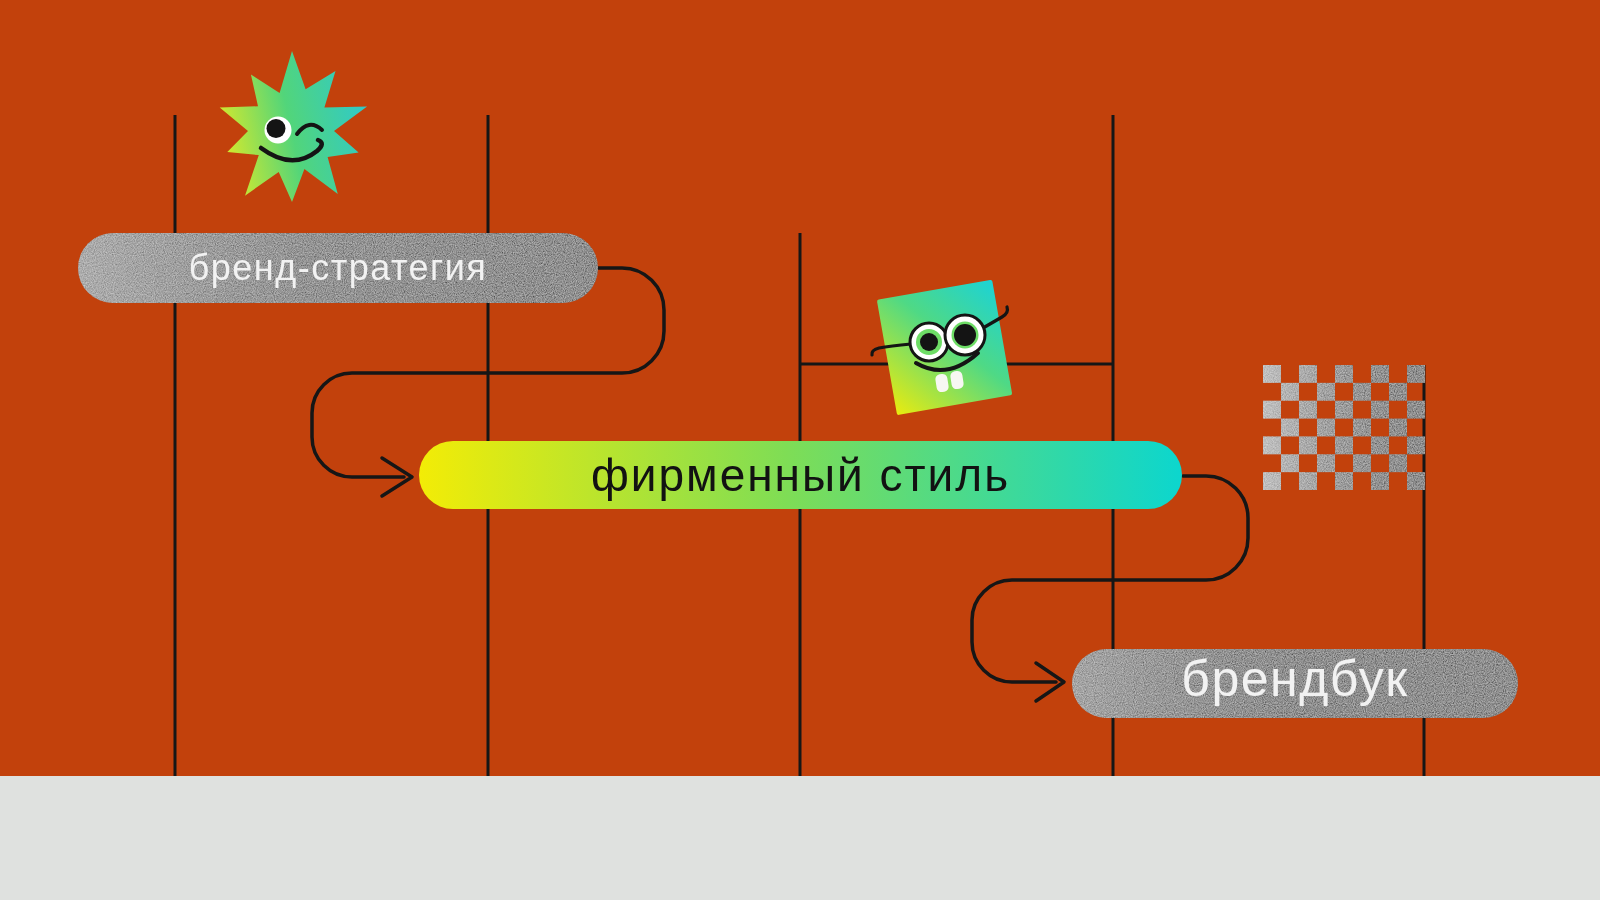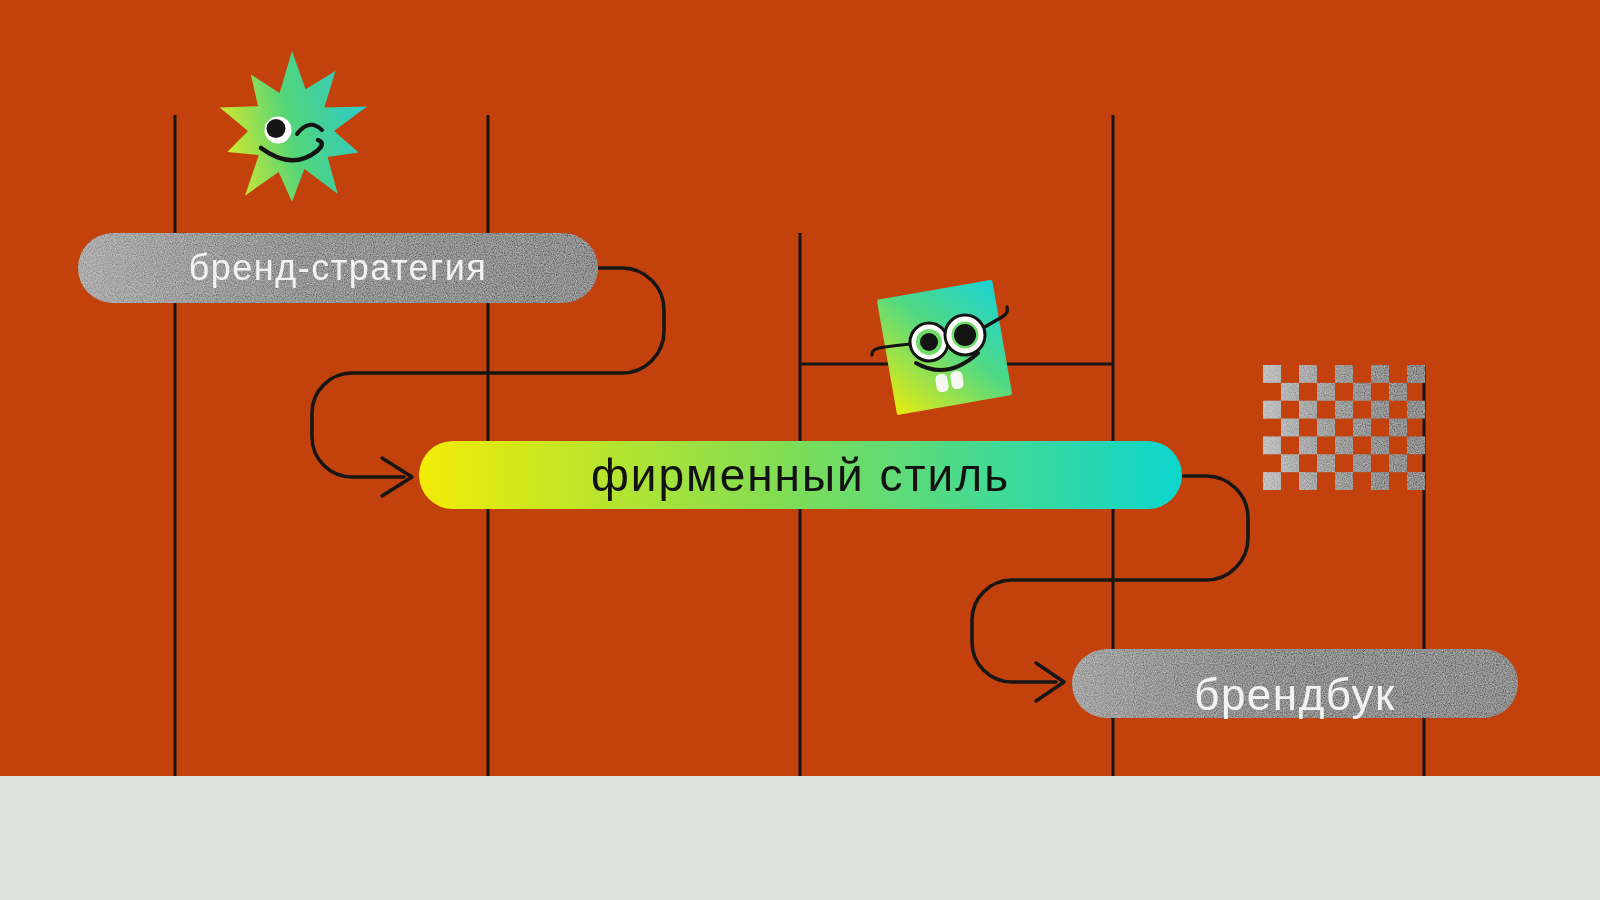--- a/index.html
+++ b/index.html
@@ -14,21 +14,21 @@
   .pill-label{
     position:absolute;
     display:flex;align-items:center;justify-content:center;
     text-align:center;
     pointer-events:none;
   }
   .pill-label.light{color:#f2f2f2;}
   .pill-label.dark{color:#121212;}
   .lbl-1{left:78px;top:233px;width:520px;height:70px;font-size:36px;letter-spacing:1.5px;}
   .lbl-2{left:419px;top:441px;width:763px;height:68px;font-size:46px;letter-spacing:2px;}
-  .lbl-3{left:1072px;top:660px;width:446px;height:69px;font-size:44px;letter-spacing:1.5px;}
+  .lbl-3{left:1072px;top:644px;width:446px;height:69px;font-size:50px;letter-spacing:1.5px;}
 </style>
 </head>
 <body>
 
 <div class="canvas">
 
   <svg class="stage" width="1600" height="900" viewBox="0 0 1600 900">
     <defs>
       <linearGradient id="gradPill1" gradientUnits="userSpaceOnUse" x1="78" y1="268" x2="598" y2="268">
         <stop offset="0" stop-color="#7a7a7a"></stop>

